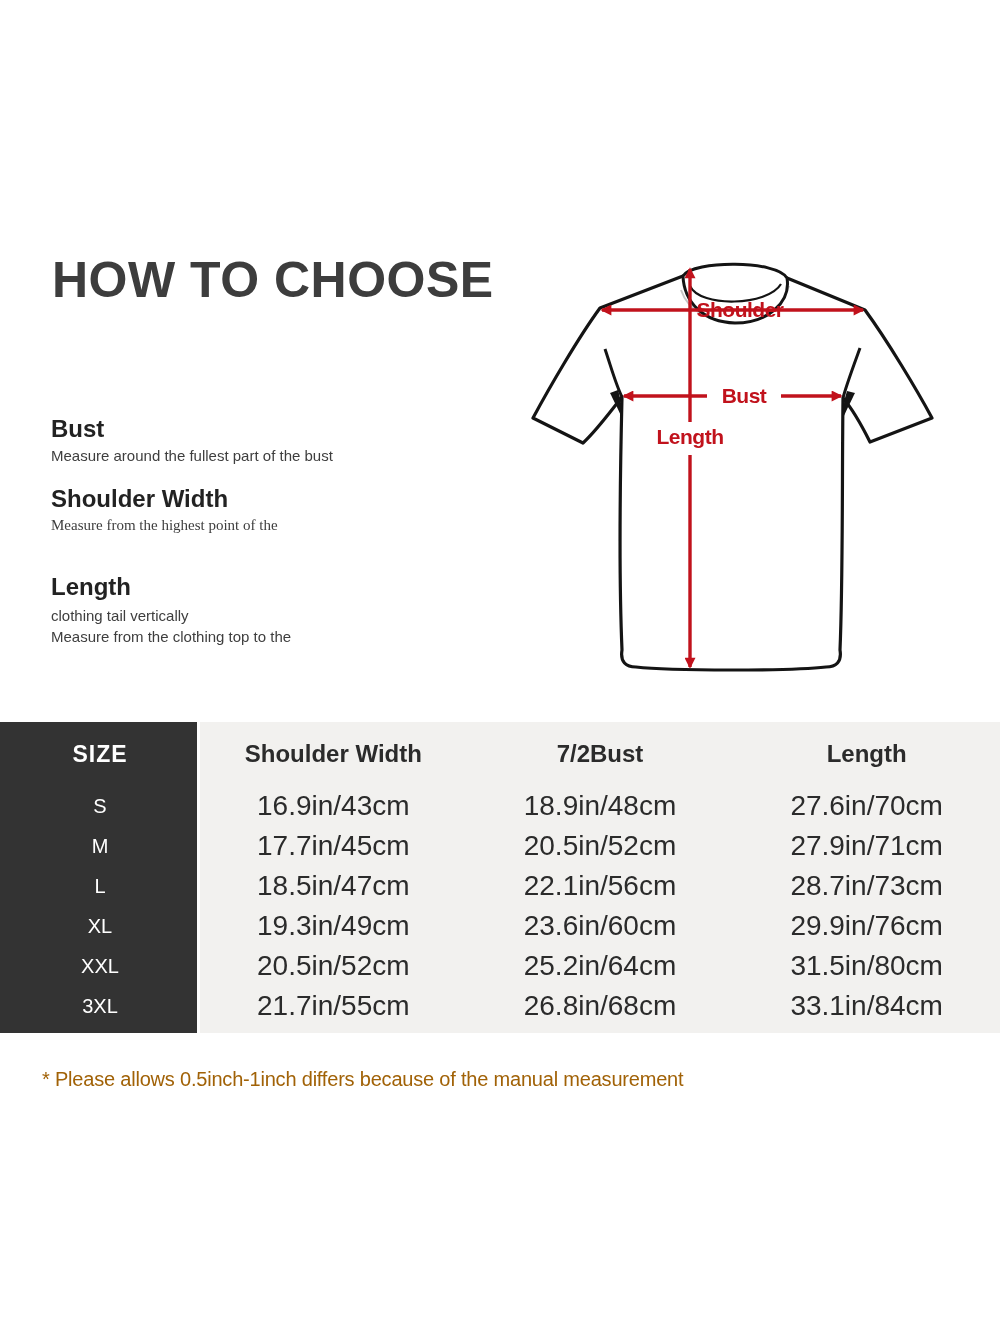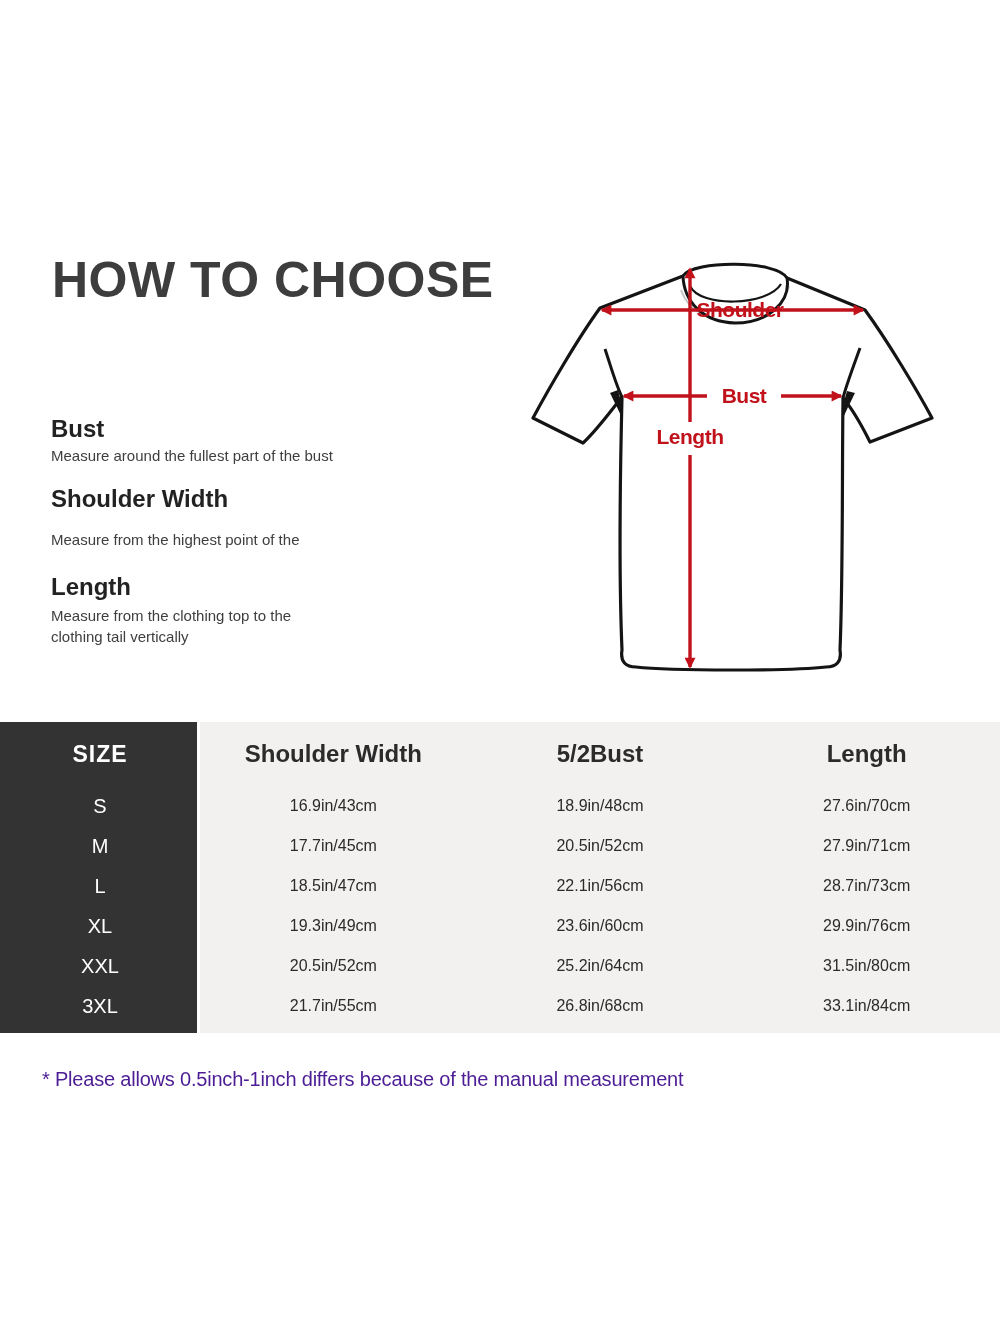--- a/index.html
+++ b/index.html
@@ -18,21 +18,21 @@
   }
   .sec-head{
     position:absolute;left:51px;
     font-size:24px;font-weight:700;color:#222222;white-space:nowrap;
   }
   .sec-body{
     position:absolute;left:51px;
     font-size:15px;font-weight:400;color:#3e3e3e;line-height:21px;white-space:nowrap;
   }
   .head-bust{top:415px;}   .body-bust{top:445px;}
-  .head-sw{top:485px;}     .body-sw{top:529px;}
+  .head-sw{top:485px;}     .body-sw{top:515px;font-family:Liberation Serif, serif;}
   .head-len{top:573px;}    .body-len{top:605px;}
   
   .tshirt{
     position:absolute;left:500px;top:250px;width:460px;height:440px;
   }
   .tshirt text{
     font-family:"Liberation Sans","DejaVu Sans",sans-serif;
     font-weight:700;font-size:21px;letter-spacing:-0.5px;
   }
   
@@ -41,29 +41,29 @@
   .bg-light{position:absolute;left:200px;top:0;width:800px;height:311px;background:#f2f1ef;}
   .tbl-grid{
     position:absolute;left:0;top:0;width:1000px;
     display:grid;
     grid-template-columns:200px 1fr 1fr 1fr;
     grid-template-rows:64px repeat(6,40px);
   }
   .trow{display:contents;}
   .cell{
     display:flex;align-items:center;justify-content:center;
-    font-size:16px;color:#2b2b2b;
+    font-size:28px;color:#2b2b2b;
   }
   .cell.size-col{color:#ffffff;font-weight:500;font-size:20px;}
   .cell.hdr{font-weight:700;font-size:24px;}
   .cell.hdr.size-col{font-size:23px;letter-spacing:1px;font-weight:700;}
   
   .footnote{
     position:absolute;left:42px;top:1068px;
-    font-size:20px;color:#4c1d95;letter-spacing:-0.2px;white-space:nowrap;text-align:right;
+    font-size:20px;color:#a16207;letter-spacing:-0.2px;white-space:nowrap;text-align:right;
   }
 </style>
 </head>
 <body>
 
 <div class="page">
 
   <div class="title">
     <div>HOW TO CHOOSE</div>
   </div>
@@ -73,22 +73,22 @@
     <div>Measure around the fullest part of the bust</div>
   </div>
 
   <div class="sec-head head-sw">Shoulder Width</div>
   <div class="sec-body body-sw">
     <div>Measure from the highest point of the</div>
   </div>
 
   <div class="sec-head head-len">Length</div>
   <div class="sec-body body-len">
+    <div>clothing tail vertically</div>
     <div>Measure from the clothing top to the</div>
-    <div>clothing tail vertically</div>
   </div>
 
   <svg class="tshirt" viewBox="0 0 460 440">
     <defs>
       <marker id="ah" viewBox="0 0 10 10" refX="8.5" refY="5" markerWidth="13" markerHeight="11" markerUnits="userSpaceOnUse" orient="auto-start-reverse">
         <path d="M0,0 L10,5 L0,10 Z" fill="#c1121c"></path>
       </marker>
     </defs>
 
     <path d="M 183,26
@@ -128,21 +128,21 @@
     <text x="190" y="194" fill="#c1121c" text-anchor="middle">Length</text>
   </svg>
 
   <div class="size-table">
     <div class="bg-dark"></div>
     <div class="bg-light"></div>
     <div class="tbl-grid">
       <div class="trow">
         <div class="cell hdr size-col">SIZE</div>
         <div class="cell hdr">Shoulder Width</div>
-        <div class="cell hdr">5/2Bust</div>
+        <div class="cell hdr">7/2Bust</div>
         <div class="cell hdr">Length</div>
       </div>
       <div class="trow">
         <div class="cell size-col">S</div>
         <div class="cell">16.9in/43cm</div>
         <div class="cell">18.9in/48cm</div>
         <div class="cell">27.6in/70cm</div>
       </div>
       <div class="trow">
         <div class="cell size-col">M</div>

